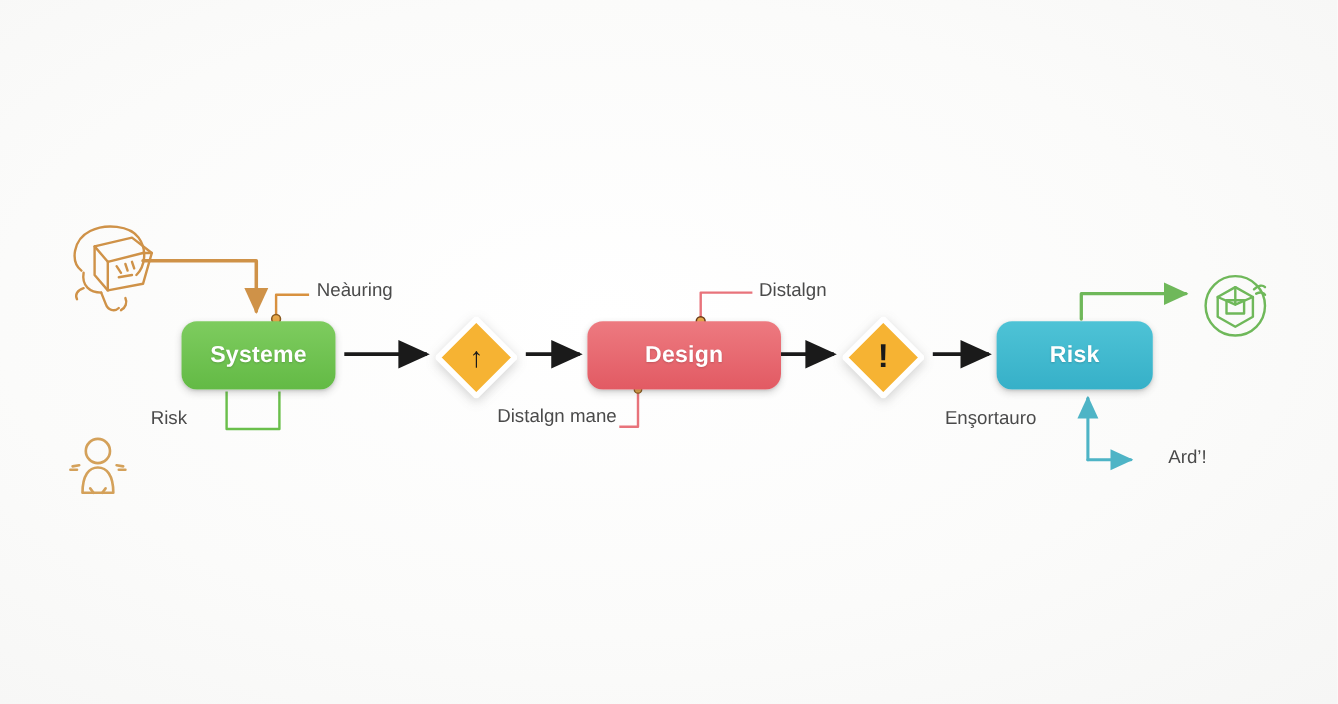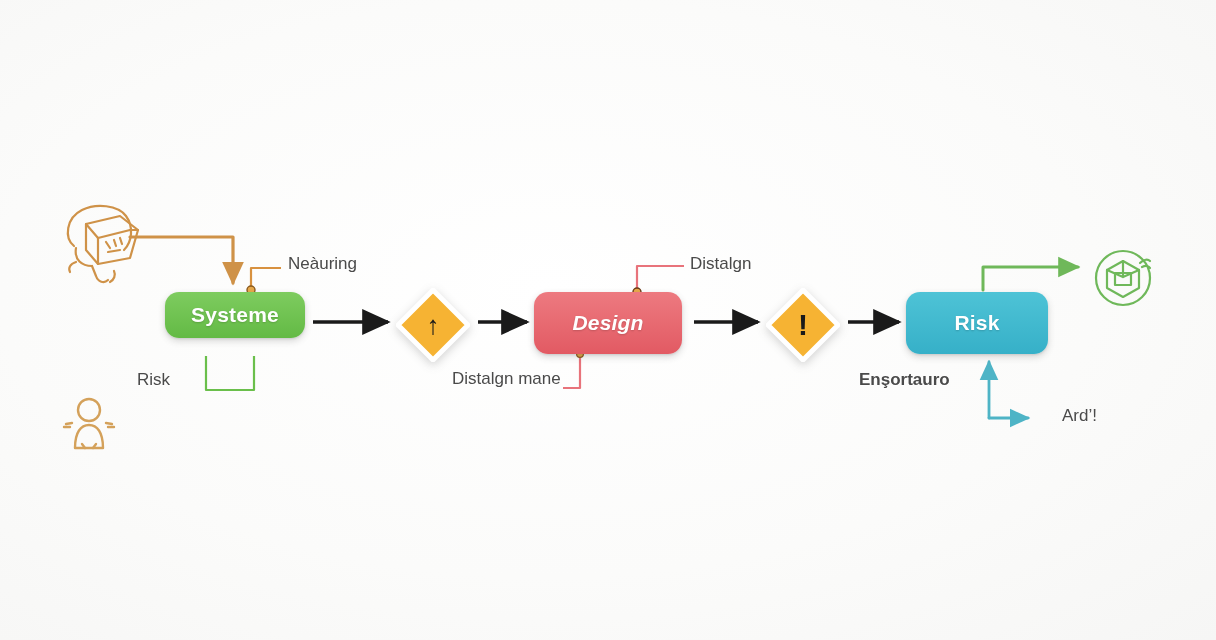--- a/index.html
+++ b/index.html
@@ -36,22 +36,22 @@
     align-items: center;
     justify-content: center;
     border-radius: 14px;
     color: #ffffff;
     font-size: 21px;
     font-weight: bold;
     letter-spacing: 0.2px;
     text-shadow: 0 1px 2px rgba(0,0,0,0.17);
     box-shadow: 0 3px 7px rgba(60,60,60,0.20), 0 1px 2px rgba(60,60,60,0.12);
   }
-  .node-green  { left: 165px; top: 292px; width: 140px; height: 46px; }
-  .node-red    { left: 534px; top: 292px; width: 148px; height: 62px; font-style: italic; }
+  .node-green  { left: 165px; top: 292px; width: 140px; height: 62px; }
+  .node-red    { left: 534px; top: 292px; width: 176px; height: 62px; }
   .node-blue   { left: 906px; top: 292px; width: 142px; height: 62px; align-items: center; }
 
   
   .diamond-wrap {
     position: absolute;
     width: 74px;
     height: 74px;
     filter: drop-shadow(0 3px 5px rgba(60,60,60,0.22));
   }
   .diamond-wrap.d1 { left: 396px; top: 288px; }
@@ -75,21 +75,21 @@
     color: #4a4a4a;
     font-size: 17px;
     font-weight: normal;
     white-space: nowrap;
     text-shadow: 0 1px 1px rgba(255,255,255,0.8);
   }
   .cl-neauring    { left: 288px; top: 254px; text-align: center; }
   .cl-distalgn    { left: 690px; top: 254px; }
   .cl-anaip       { left: 137px; top: 370px; }
   .cl-crirtio     { left: 452px; top: 369px; }
-  .cl-ensortauro  { left: 859px; top: 370px; font-weight: bold; }
+  .cl-ensortauro  { left: 859px; top: 370px; }
   .cl-ard         { left: 1062px; top: 406px; }
 
   
   .sketch-icon {
     position: absolute;
   }
   .ic-brainbox { left: 52px;  top: 196px; width: 104px; height: 96px; }
   .ic-person   { left: 56px;  top: 394px; width: 66px;  height: 62px; }
   .ic-package  { left: 1088px; top: 243px; width: 70px; height: 70px; }
 </style>

